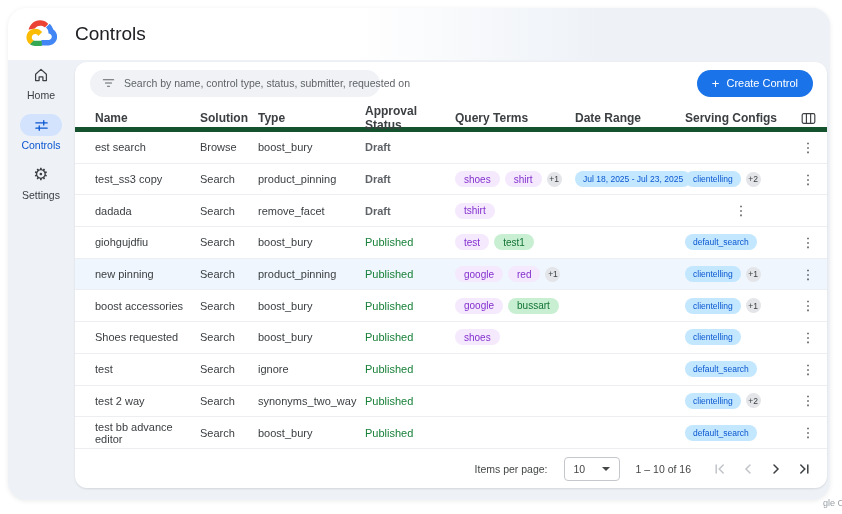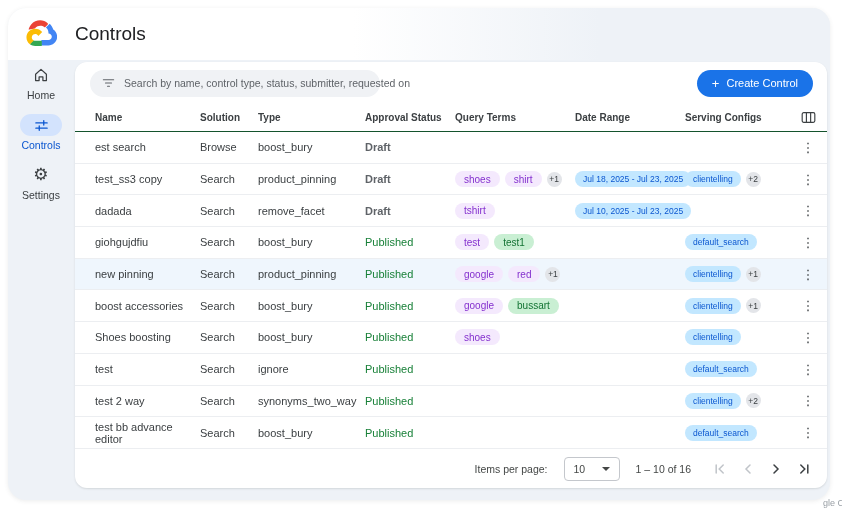--- a/index.html
+++ b/index.html
@@ -35,21 +35,21 @@
   .search { width:290px; height:27px; background:#f0f2f5; border-radius:14px;
     display:flex; align-items:center; gap:9px; padding:0 12px; cursor:text; }
   .search .ph { font-size:10.5px; color:#5f6368; white-space:nowrap; }
   .create-btn { height:27px; border:none; background:#1a73e8; color:#fff; border-radius:14px;
     padding:0 15px; font-size:11px; font-family:inherit; display:flex; align-items:center;
     gap:7px; cursor:pointer; }
   .create-btn .plus { font-size:13px; }
 
   .grid { display:grid; grid-template-columns:105px 58px 107px 90px 120px 110px 112px 22px;
     padding:0 10px 0 20px; align-items:center; }
-  .thead { height:28px; border-bottom:1px solid #14532d; font-size:10px; color:#3c4043;
+  .thead { height:28px; border-bottom:5px solid #14532d; font-size:12px; color:#3c4043;
     font-weight:bold; }
   .thead .cols-ic { justify-self:center; cursor:pointer; display:flex; }
 
   .trow { height:31.7px; border-bottom:1px solid #eceef1; font-size:11px; color:#3c4043;
     cursor:pointer; }
   .trow.hl { background:#eff6fd; }
   .status.draft { color:#5f6368;font-weight:bold; }
   .status.published { color:#188038; }
 
   .chips { display:flex; align-items:center; gap:5px; }
@@ -193,23 +193,20 @@
           <span class="kebab">⋮</span>
         </div>
         <div class="grid trow">
           <span>dadada</span>
           <span>Search</span>
           <span>remove_facet</span>
           <span class="status draft">Draft</span>
           <div class="chips">
             <span class="chip purple">tshirt</span>
           </div>
-          <div class="chips">
-            <span class="chip blue">Jul 10, 2025 - Jul 23, 2025</span>
-          </div>
           <div class="chips"></div>
           <span class="kebab">⋮</span>
         </div>
         <div class="grid trow">
           <span>giohgujdfiu</span>
           <span>Search</span>
           <span>boost_bury</span>
           <span class="status published">Published</span>
           <div class="chips">
             <span class="chip purple">test</span>
@@ -248,21 +245,21 @@
             <span class="chip green">bussart</span>
           </div>
           <div class="chips"></div>
           <div class="chips">
             <span class="chip blue">clientelling</span>
             <span class="more">+1</span>
           </div>
           <span class="kebab">⋮</span>
         </div>
         <div class="grid trow">
-          <span>Shoes boosting</span>
+          <span>Shoes requested</span>
           <span>Search</span>
           <span>boost_bury</span>
           <span class="status published">Published</span>
           <div class="chips">
             <span class="chip purple">shoes</span>
           </div>
           <div class="chips"></div>
           <div class="chips">
             <span class="chip blue">clientelling</span>
           </div>

